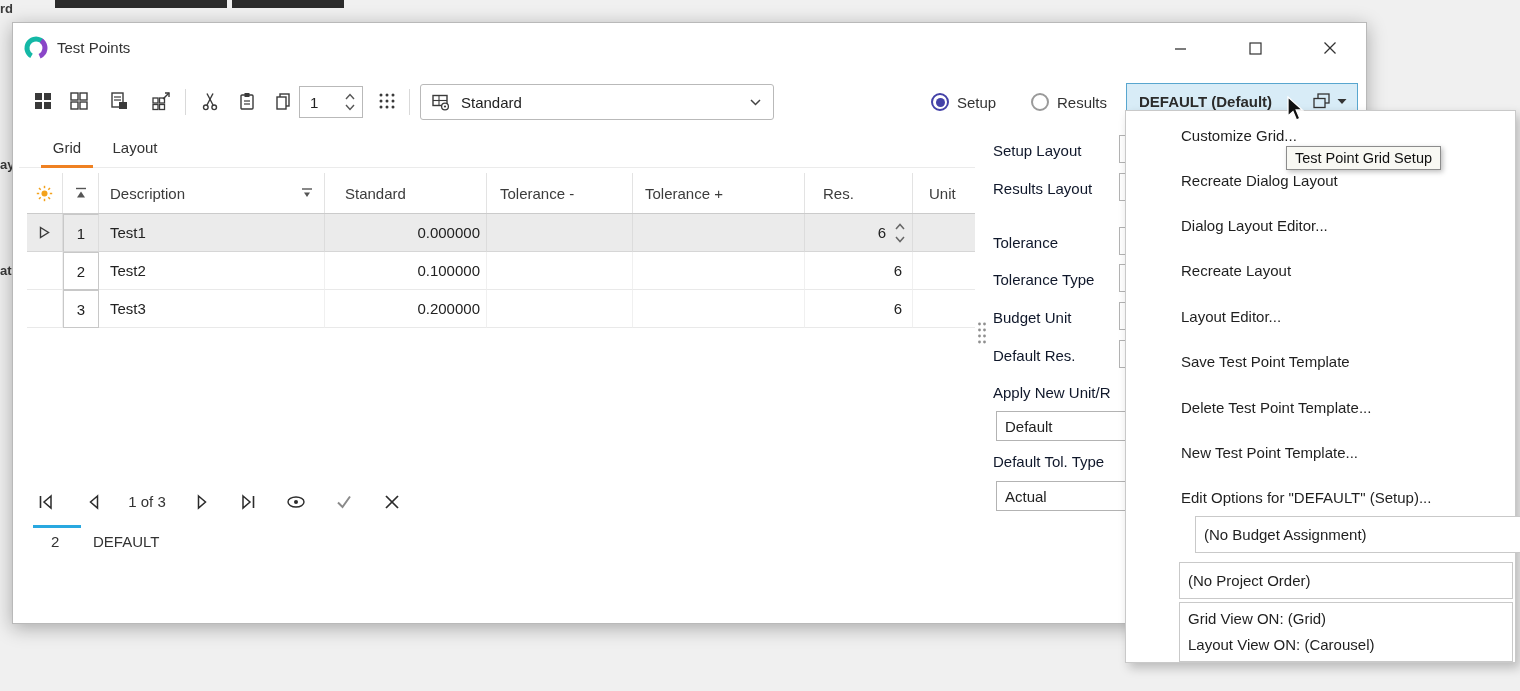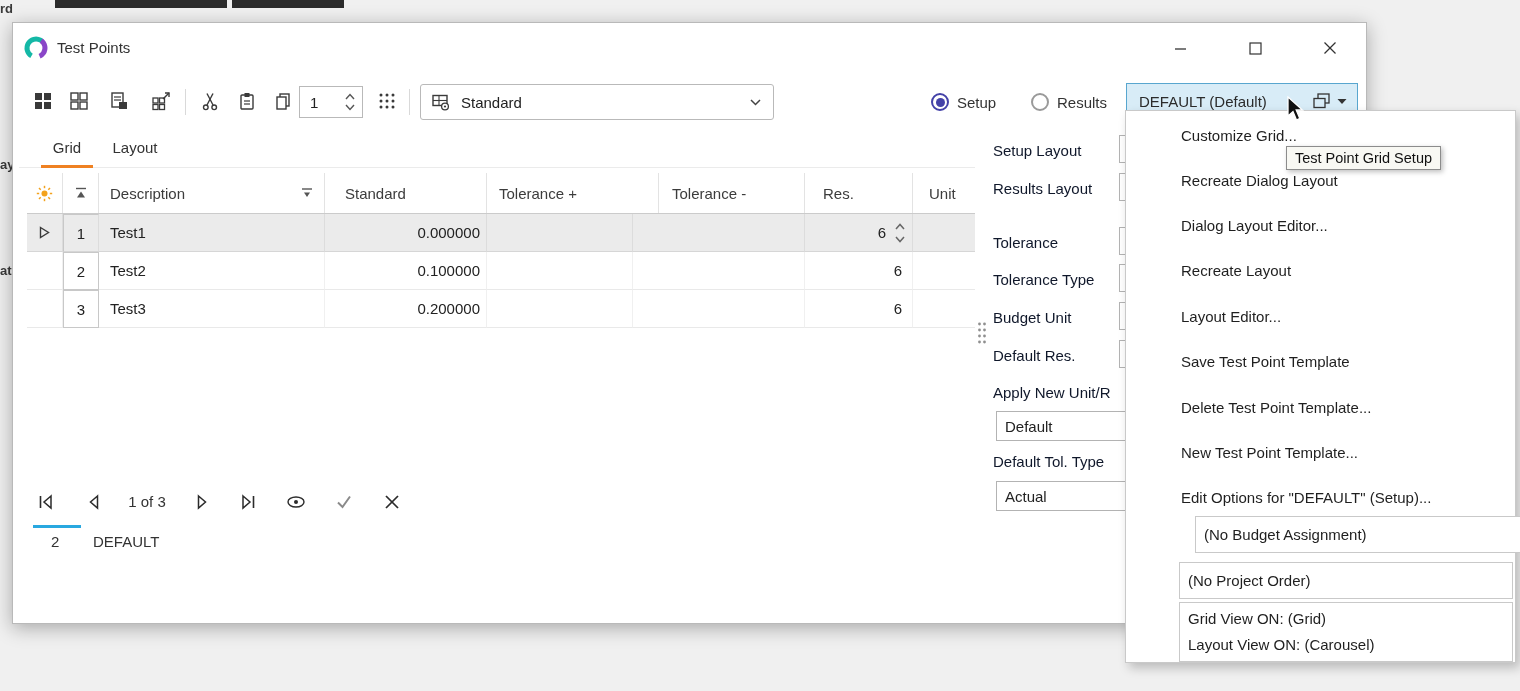--- a/index.html
+++ b/index.html
@@ -26,21 +26,21 @@
   #count-spinner .val{flex:1;padding-left:10px;font-size:15px;color:#222;}
   #std-combo{left:407px;top:61px;width:352px;height:34px;border:1px solid #b9b9b9;border-radius:3px;background:#fff;
     display:flex;align-items:center;}
   #std-combo .txt{font-size:15px;color:#222;margin-left:10px;flex:1;}
   .radio{width:18px;height:18px;border-radius:50%;box-sizing:border-box;top:70px;}
   .radio.on{border:2px solid #4442a8;display:flex;align-items:center;justify-content:center;}
   .radio.on::after{content:"";width:9px;height:9px;border-radius:50%;background:#4442a8;}
   .radio.off{border:2px solid #9a9a9a;background:#fff;}
   .radio-label{top:71px;font-size:15px;color:#333;}
   #template-btn{left:1113px;top:60px;width:232px;height:36px;background:#d8ecf7;border:1px solid #58a6cf;
-    display:flex;align-items:center;box-sizing:border-box;}
+    display:flex;align-items:center;box-sizing:border-box;font-weight:bold;}
   #template-btn .lbl{font-size:15px;color:#2b2b2b;margin-left:12px;flex:1;}
 
   
   .tab{top:116px;height:28px;display:flex;align-items:flex-start;justify-content:center;font-size:15px;color:#333;}
   #tab-underline{left:28px;top:142px;width:52px;height:3px;background:#ef8122;}
   #tabstrip-line{left:6px;top:144px;width:956px;height:1px;background:#ebebeb;}
 
   
   #grid{left:14px;top:150px;width:948px;}
   .grow{display:flex;height:38px;}
@@ -275,25 +275,25 @@
       <div class="hc w-desc" style="justify-content:space-between;">
         <span>Description</span>
         <svg width="14" height="14" viewBox="0 0 14 14" style="margin-right:10px;">
           <line x1="2" y1="3" x2="12" y2="3" stroke="#555" stroke-width="1.4"></line>
           <polygon points="4,6.5 10,6.5 7,11" fill="#555"></polygon>
         </svg>
       </div>
       <div class="hc w-std">
         <span>Standard</span>
       </div>
+      <div class="hc w-tm">
+        <span>Tolerance -</span>
+      </div>
       <div class="hc w-tp">
         <span>Tolerance +</span>
-      </div>
-      <div class="hc w-tm">
-        <span>Tolerance -</span>
       </div>
       <div class="hc w-res">
         <span>Res.</span>
       </div>
       <div class="hc w-unit">
         <span>Unit</span>
       </div>
     </div>
 
     <div class="grow row-sel">

